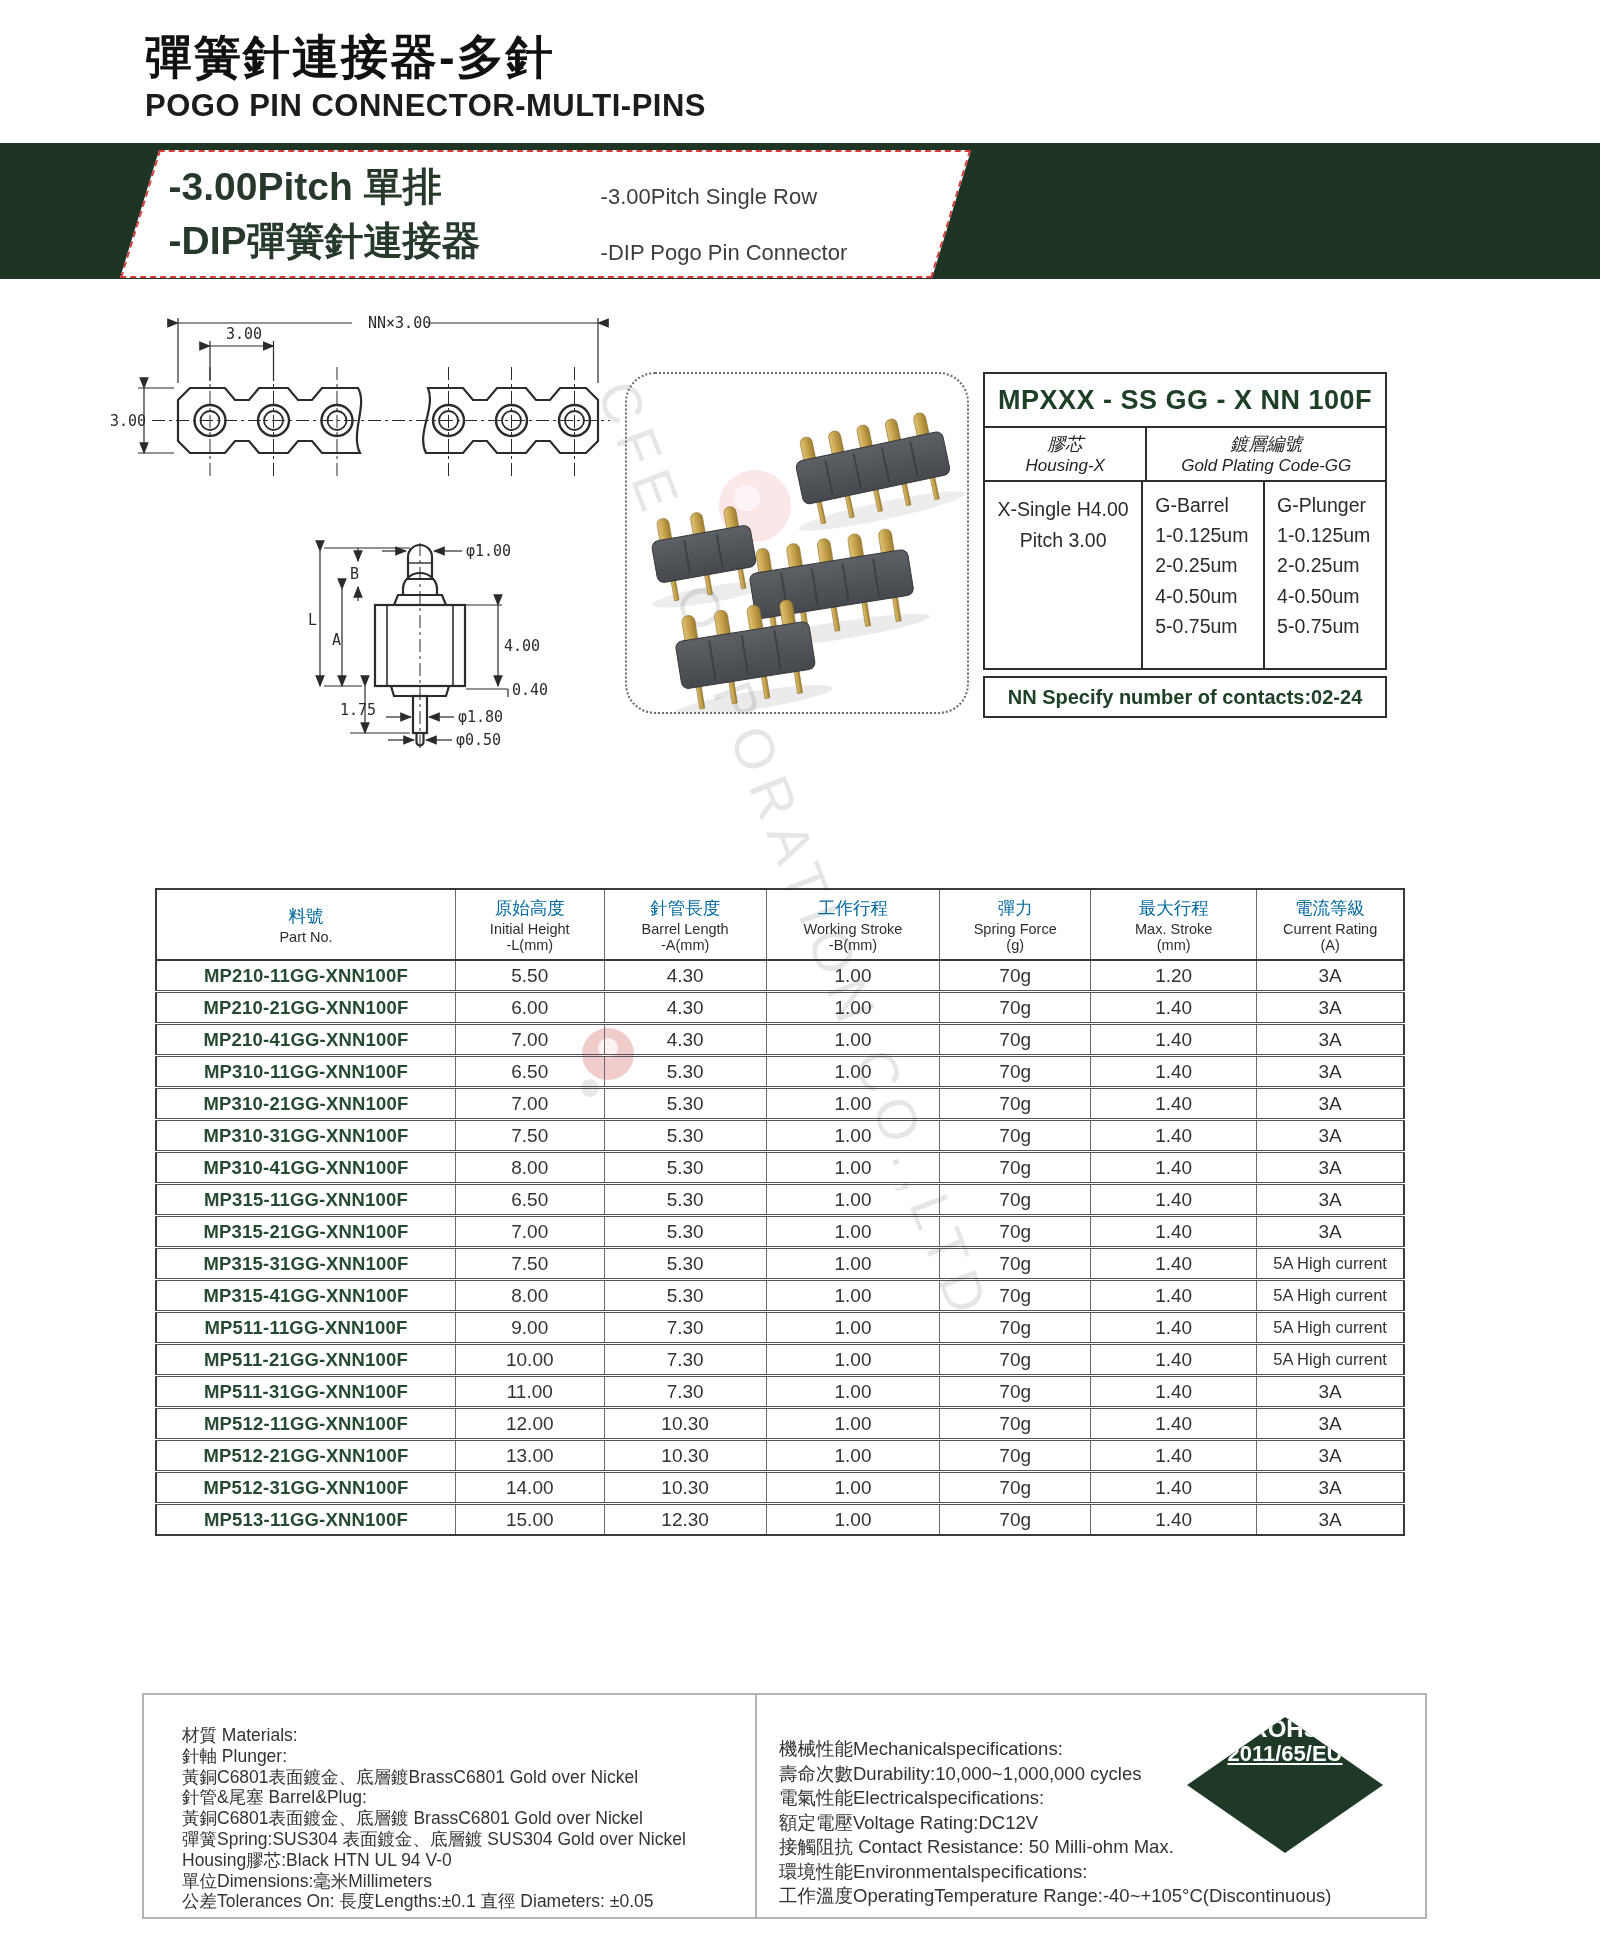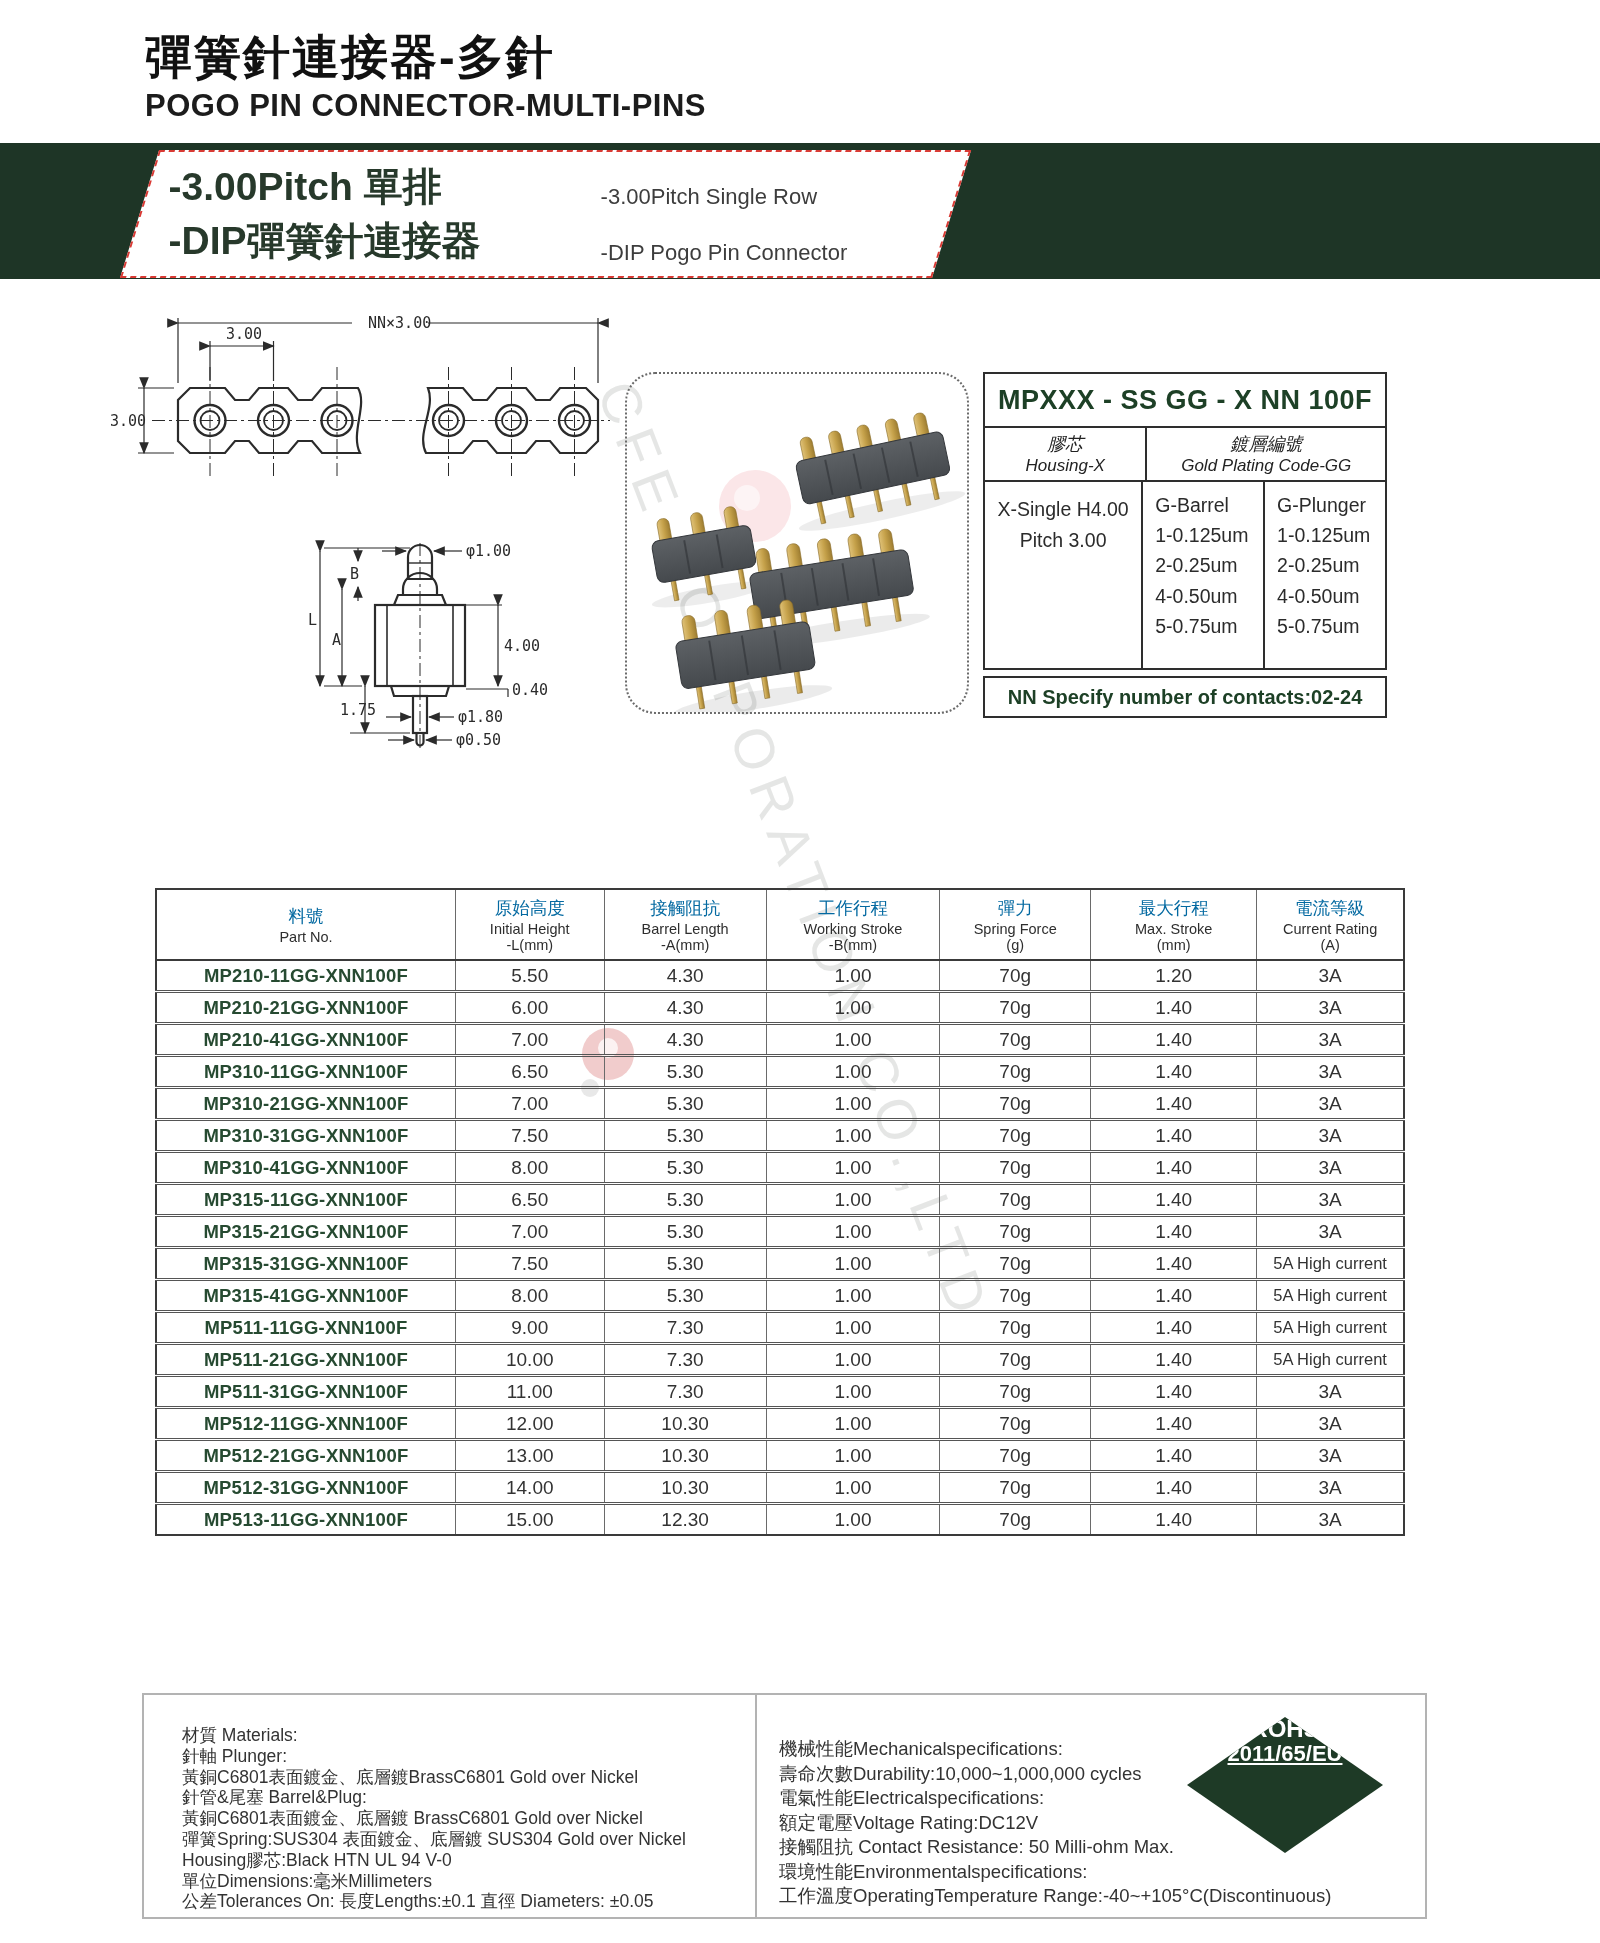--- a/index.html
+++ b/index.html
@@ -355,21 +355,21 @@
           <th>
             <div class="zh">料號</div>
             <div class="en">Part No.</div>
           </th>
           <th>
             <div class="zh">原始高度</div>
             <div class="en">Initial Height</div>
             <div class="en">-L(mm)</div>
           </th>
           <th>
-            <div class="zh">接觸阻抗</div>
+            <div class="zh">針管長度</div>
             <div class="en">Barrel Length</div>
             <div class="en">-A(mm)</div>
           </th>
           <th>
             <div class="zh">工作行程</div>
             <div class="en">Working Stroke</div>
             <div class="en">-B(mm)</div>
           </th>
           <th>
             <div class="zh">彈力</div>

